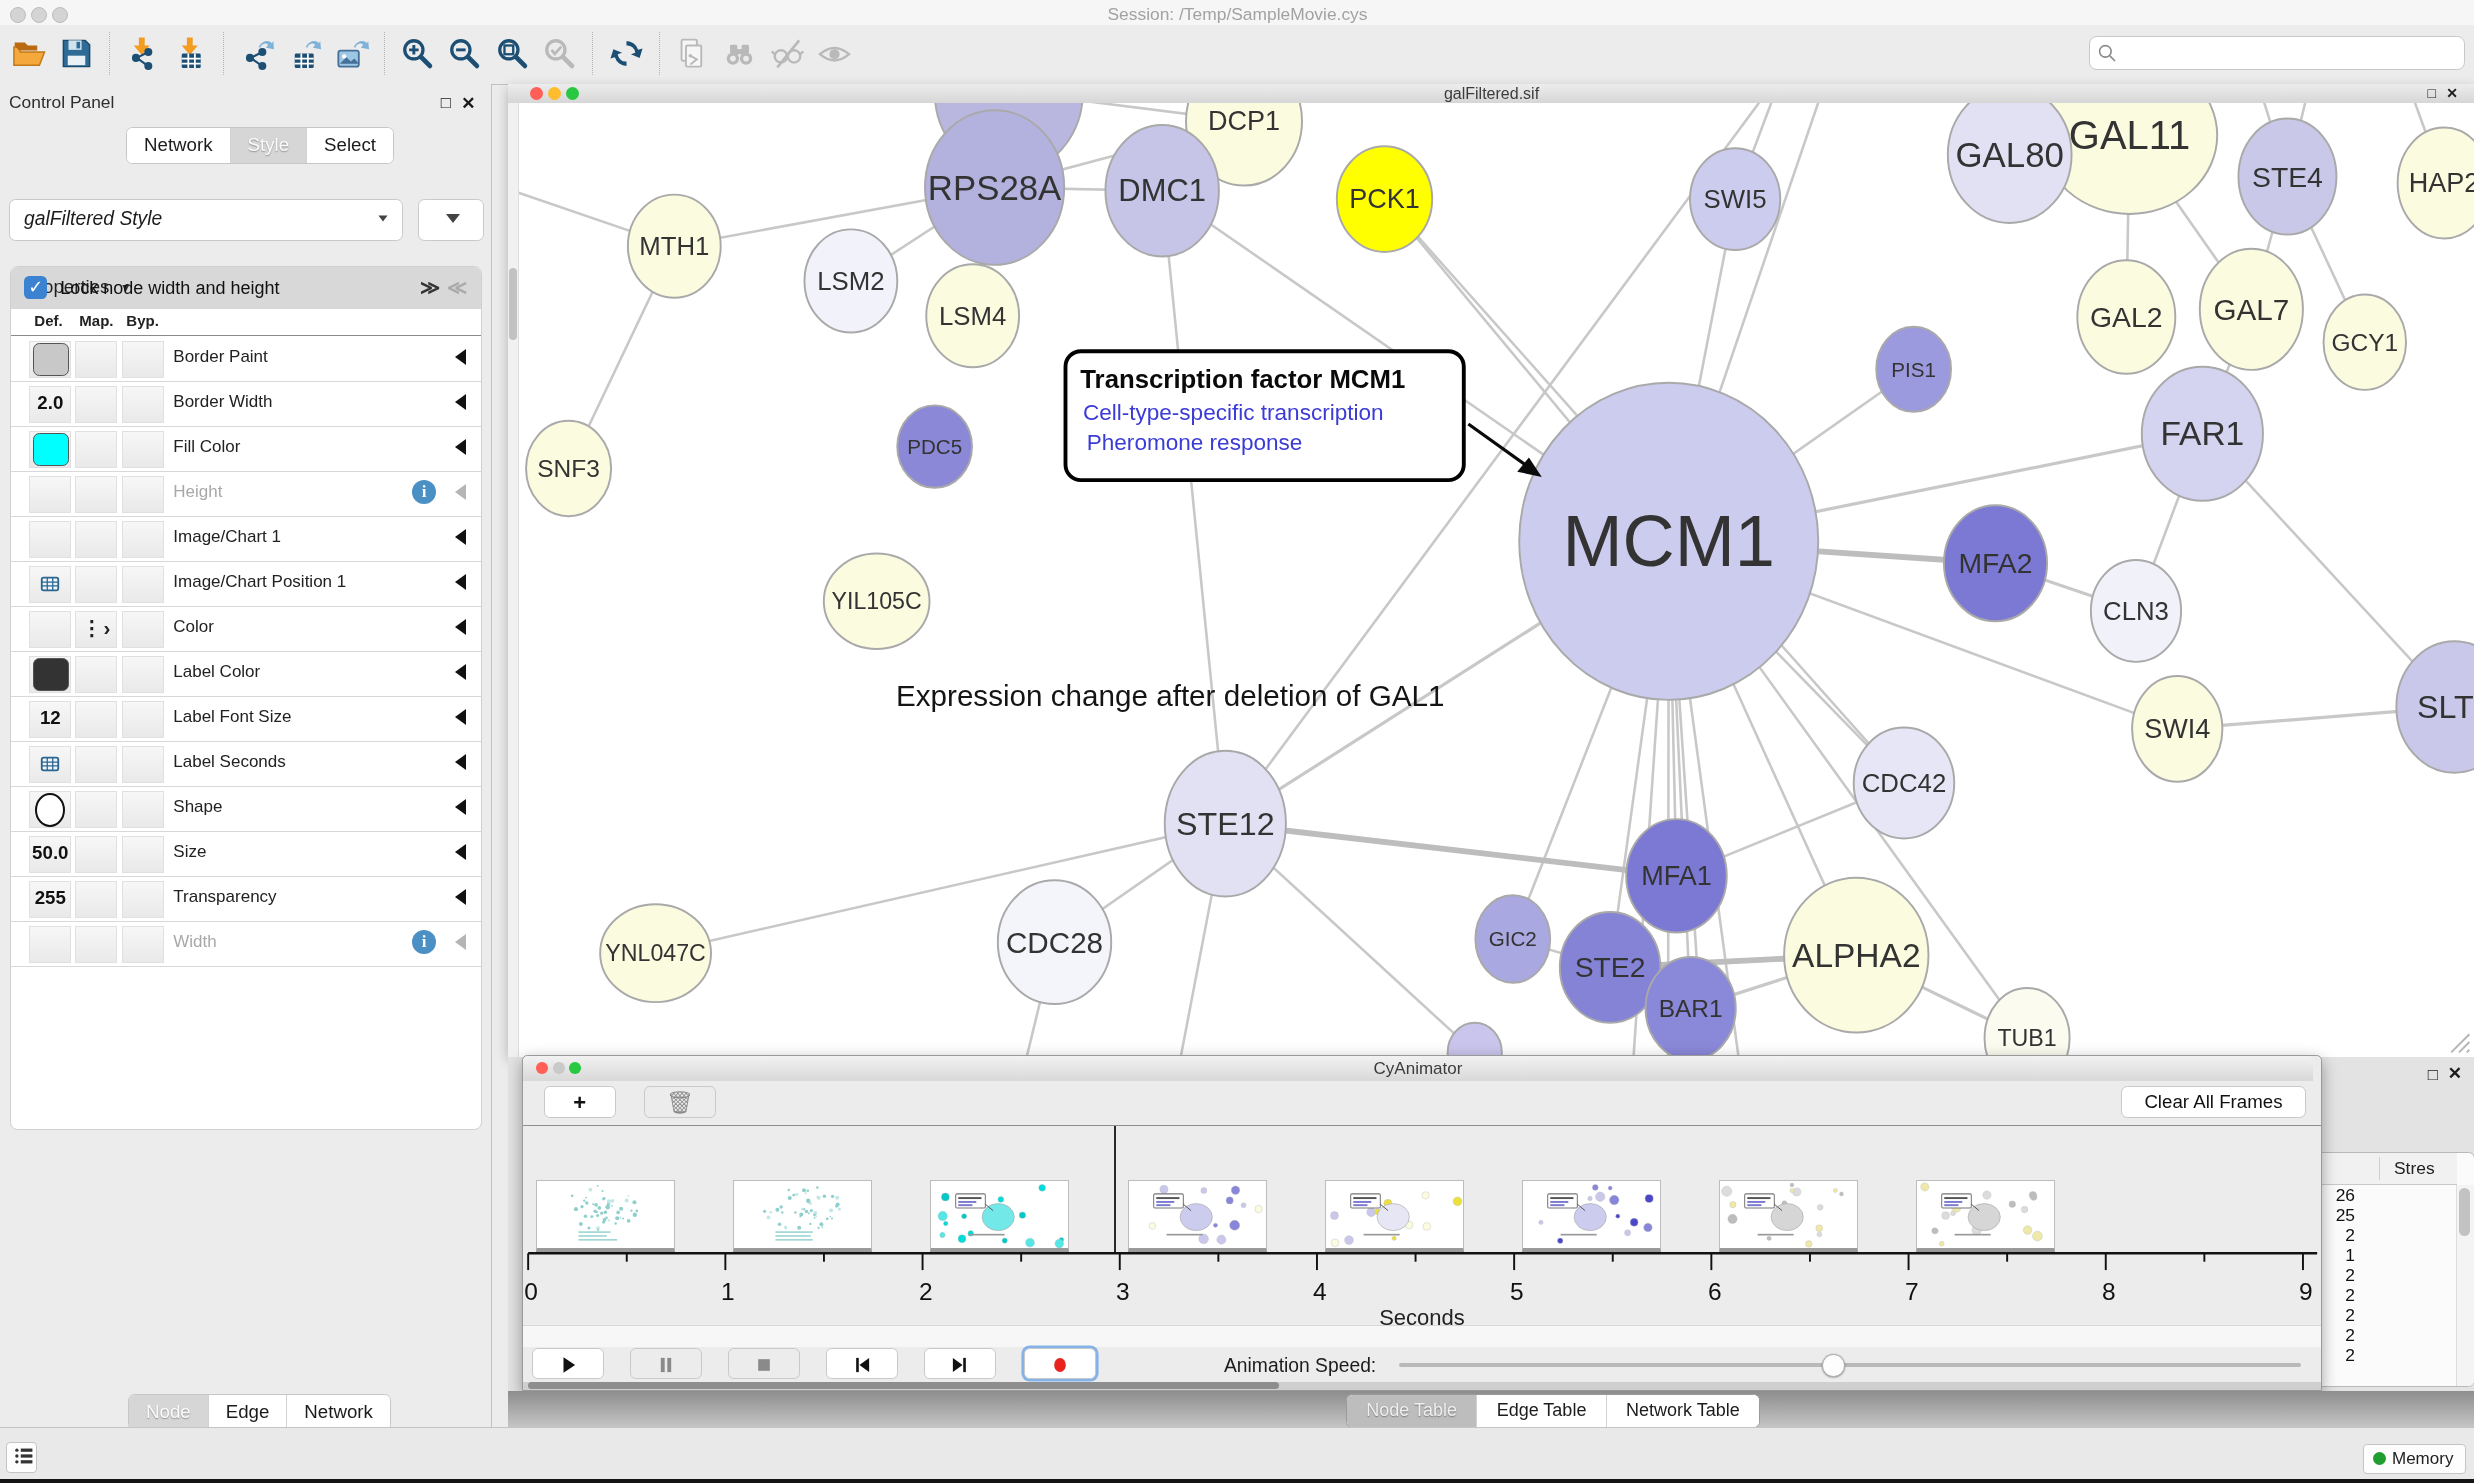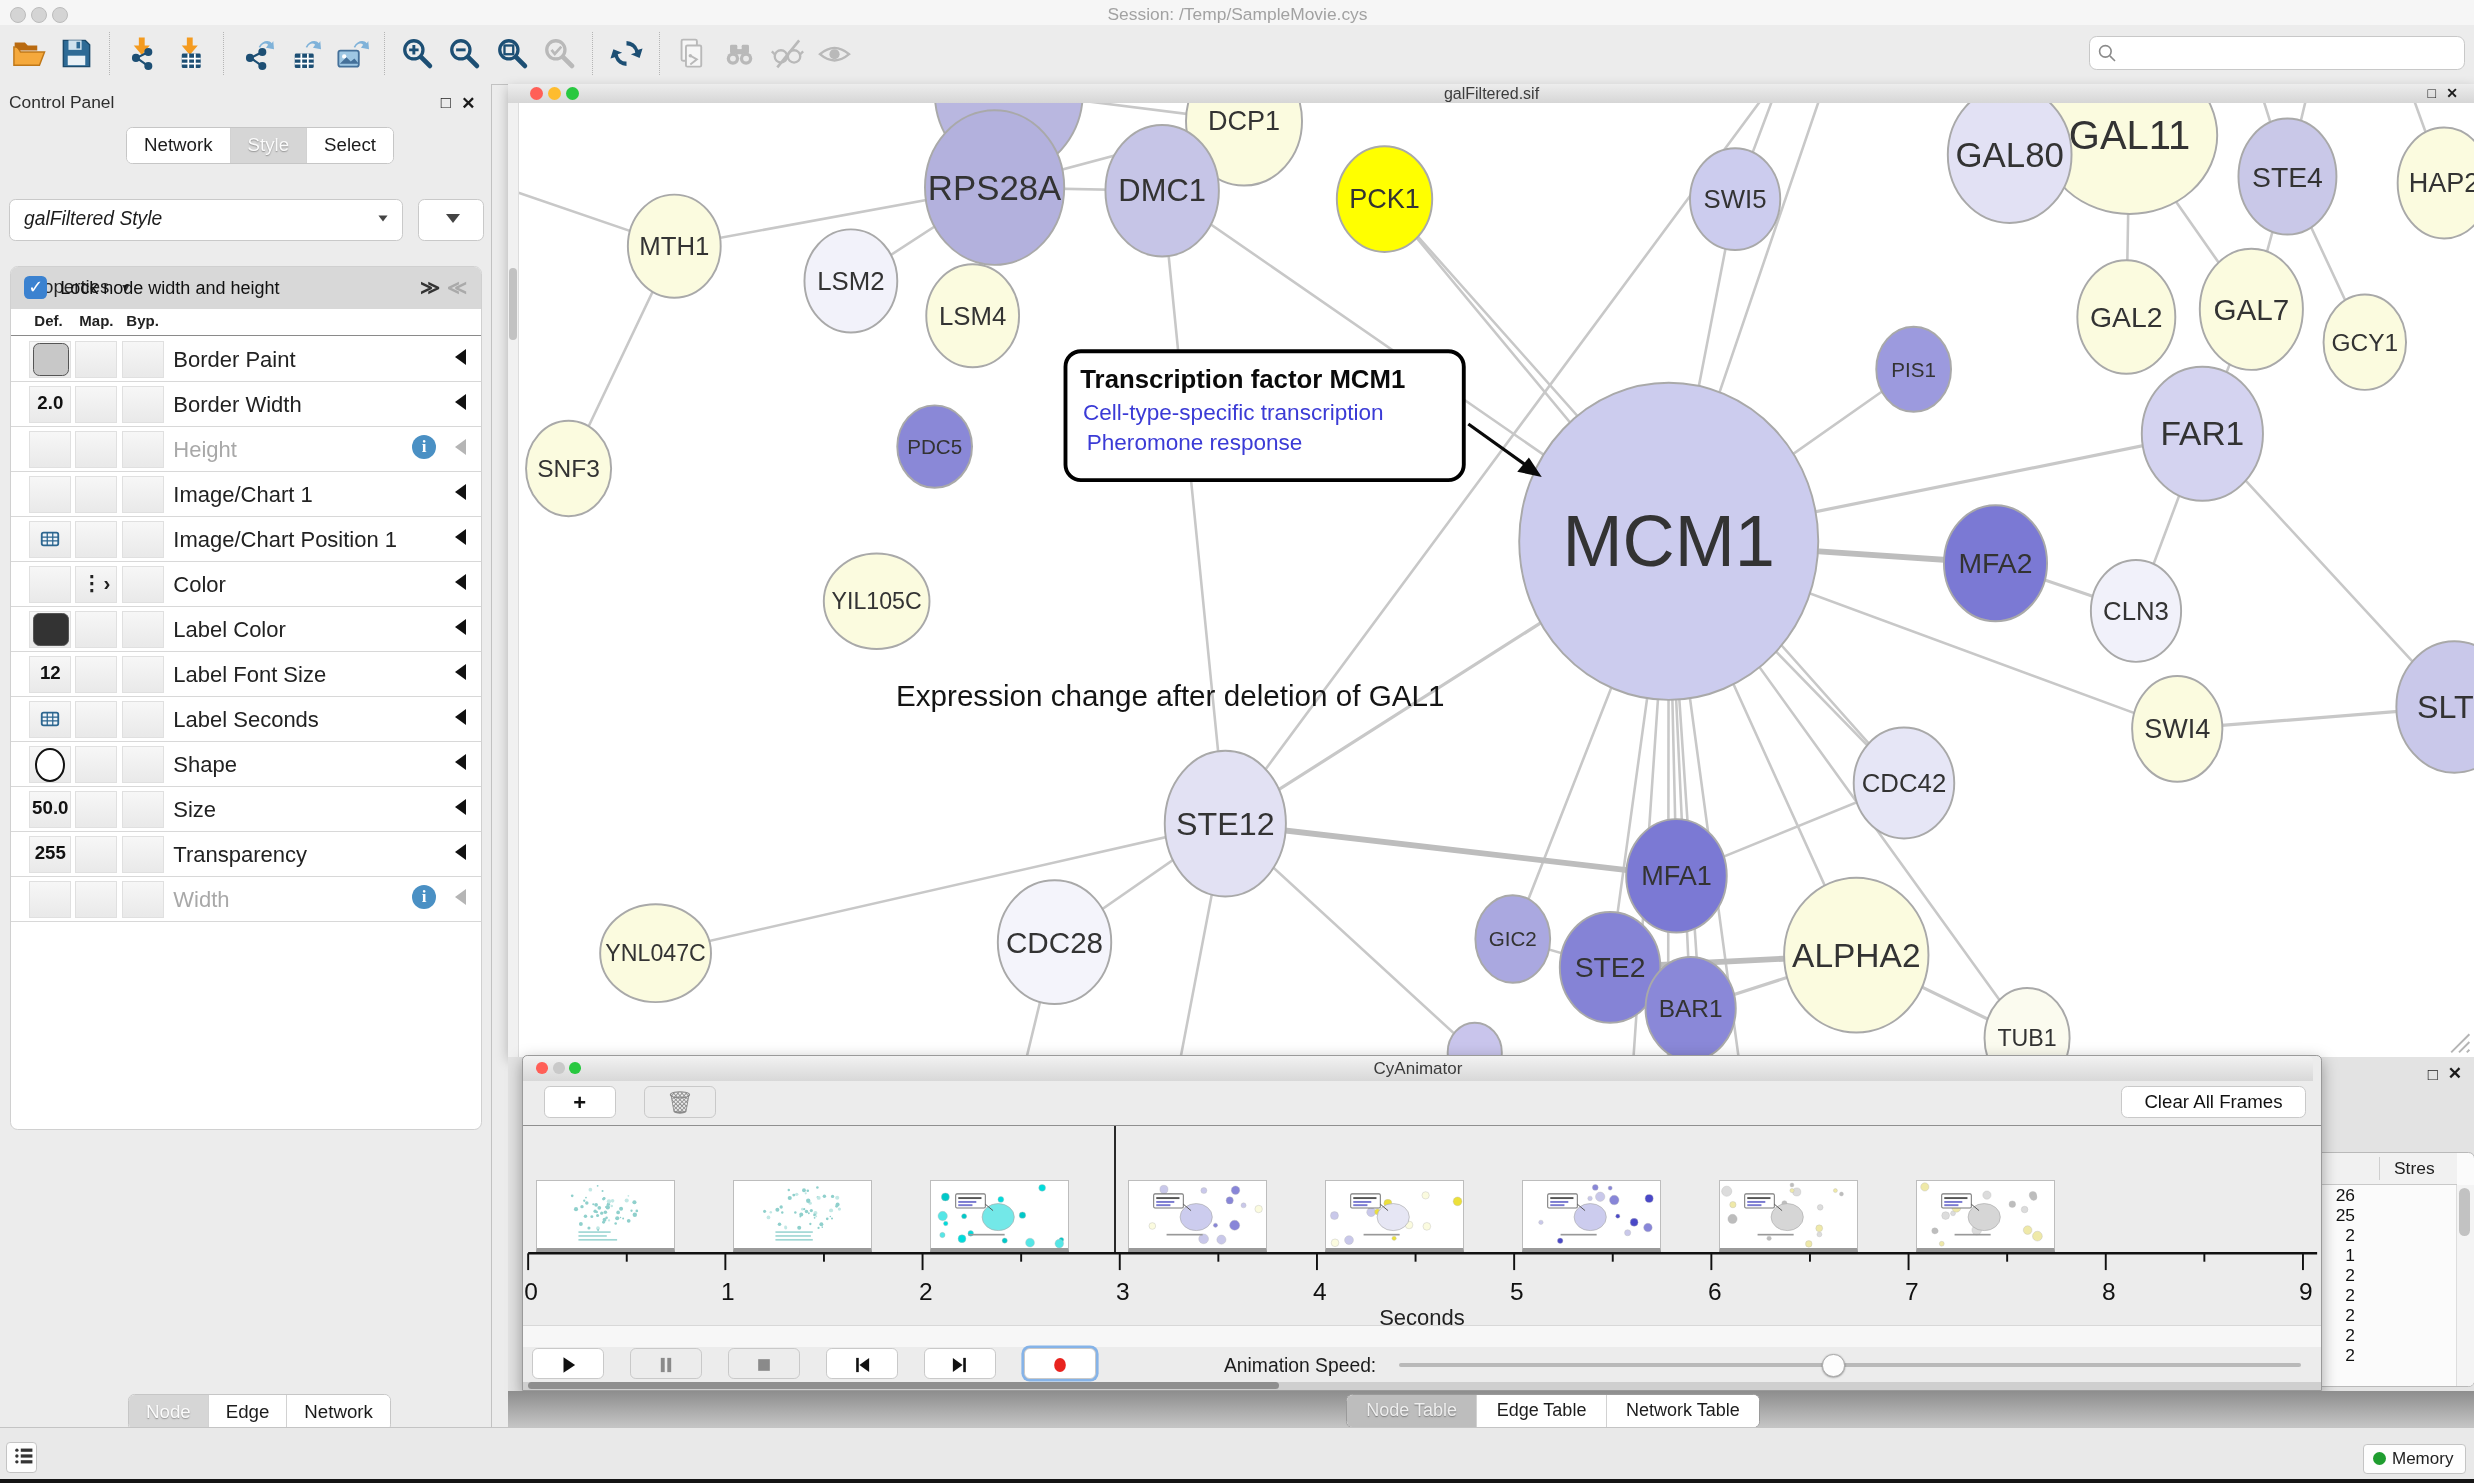--- a/index.html
+++ b/index.html
@@ -41,21 +41,21 @@
   #props-cols{position:absolute;left:0;top:41px;right:0;height:27px;border-bottom:1.9px solid #8a8a8a;}
   .colh{position:absolute;top:3.9px;font-size:15px;font-weight:bold;color:#222;}
   #prop-rows{position:absolute;left:0;top:70px;right:0;}
   .prop-row{position:relative;height:44px;border-bottom:1.3px solid #d8d8d8;}
   .pcell{position:absolute;top:3.9px;width:40px;height:35px;background:linear-gradient(#f7f7f7,#e9e9e9);border:0.6px solid #e0e0e0;}
   .pcell.c1{left:18px;} .pcell.c2{left:64px;} .pcell.c3{left:111px;}
   .swatch{position:absolute;left:2.6px;top:1.3px;width:34px;height:31px;border:1.3px solid #555;border-radius:6.4px;}
   .defnum{position:absolute;left:0;top:5.2px;width:40px;text-align:center;font-size:18.7px;font-weight:bold;color:#111;}
   .shape-ell{position:absolute;left:5.2px;top:1.3px;width:26px;height:30px;border:2.6px solid #111;border-radius:50%;background:#fff;}
   .map-glyph{position:absolute;left:5.2px;top:3.9px;font-size:20.6px;font-weight:bold;color:#222;letter-spacing:1.3px;}
-  .prop-name{position:absolute;left:162px;top:9.7px;font-size:22px;color:#222;}
+  .prop-name{position:absolute;left:162px;top:9.7px;font-size:17px;color:#222;}
   .prop-name.gray{color:#a8a8a8;}
   .row-arrow{position:absolute;right:15.5px;top:11.6px;width:0;height:0;border-top:8.4px solid transparent;border-bottom:8.4px solid transparent;border-right:11.6px solid #111;}
   .row-arrow.gray{border-right-color:#b5b5b5;}
   .info-b{position:absolute;right:45px;top:7.7px;width:24.5px;height:24.5px;border-radius:50%;background:#4a90c4;color:#fff;font-size:17px;font-weight:bold;text-align:center;line-height:24.5px;font-family:"Liberation Serif",serif;}
   #lock-row{position:absolute;left:0;right:0;height:41px;border-bottom:1.3px solid #d8d8d8;}
   #lock-box{position:absolute;left:13px;top:9px;width:23px;height:23px;background:#3b82d0;border-radius:5.2px;color:#fff;font-size:18px;text-align:center;line-height:23px;}
   #lock-label{position:absolute;left:49px;top:11px;font-size:18px;color:#111;}
   #cp-bottom-tabs{left:128px;top:1310px;}
   
   #canvas-win{position:absolute;left:508px;top:84px;width:1967px;height:973px;background:#fff;box-shadow:0 3.9px 11.6px rgba(0,0,0,.25);}
@@ -290,20 +290,29 @@
             <span class="prop-name">Border Paint</span>
             <span class="row-arrow"></span>
           </div>
           <div class="prop-row">
             <div class="pcell c1">
               <span class="defnum">2.0</span>
             </div>
             <div class="pcell c2"></div>
             <div class="pcell c3"></div>
             <span class="prop-name">Border Width</span>
+            <span class="row-arrow"></span>
+          </div>
+          <div class="prop-row">
+            <div class="pcell c1">
+              <div class="swatch" style="background:#00ffff"></div>
+            </div>
+            <div class="pcell c2"></div>
+            <div class="pcell c3"></div>
+            <span class="prop-name">Fill Color</span>
             <span class="row-arrow"></span>
           </div>
           <div class="prop-row">
             <div class="pcell c1"></div>
             <div class="pcell c2"></div>
             <div class="pcell c3"></div>
             <span class="prop-name gray">Height</span>
             <span class="info-b">i</span>
             <span class="row-arrow gray"></span>
           </div>

